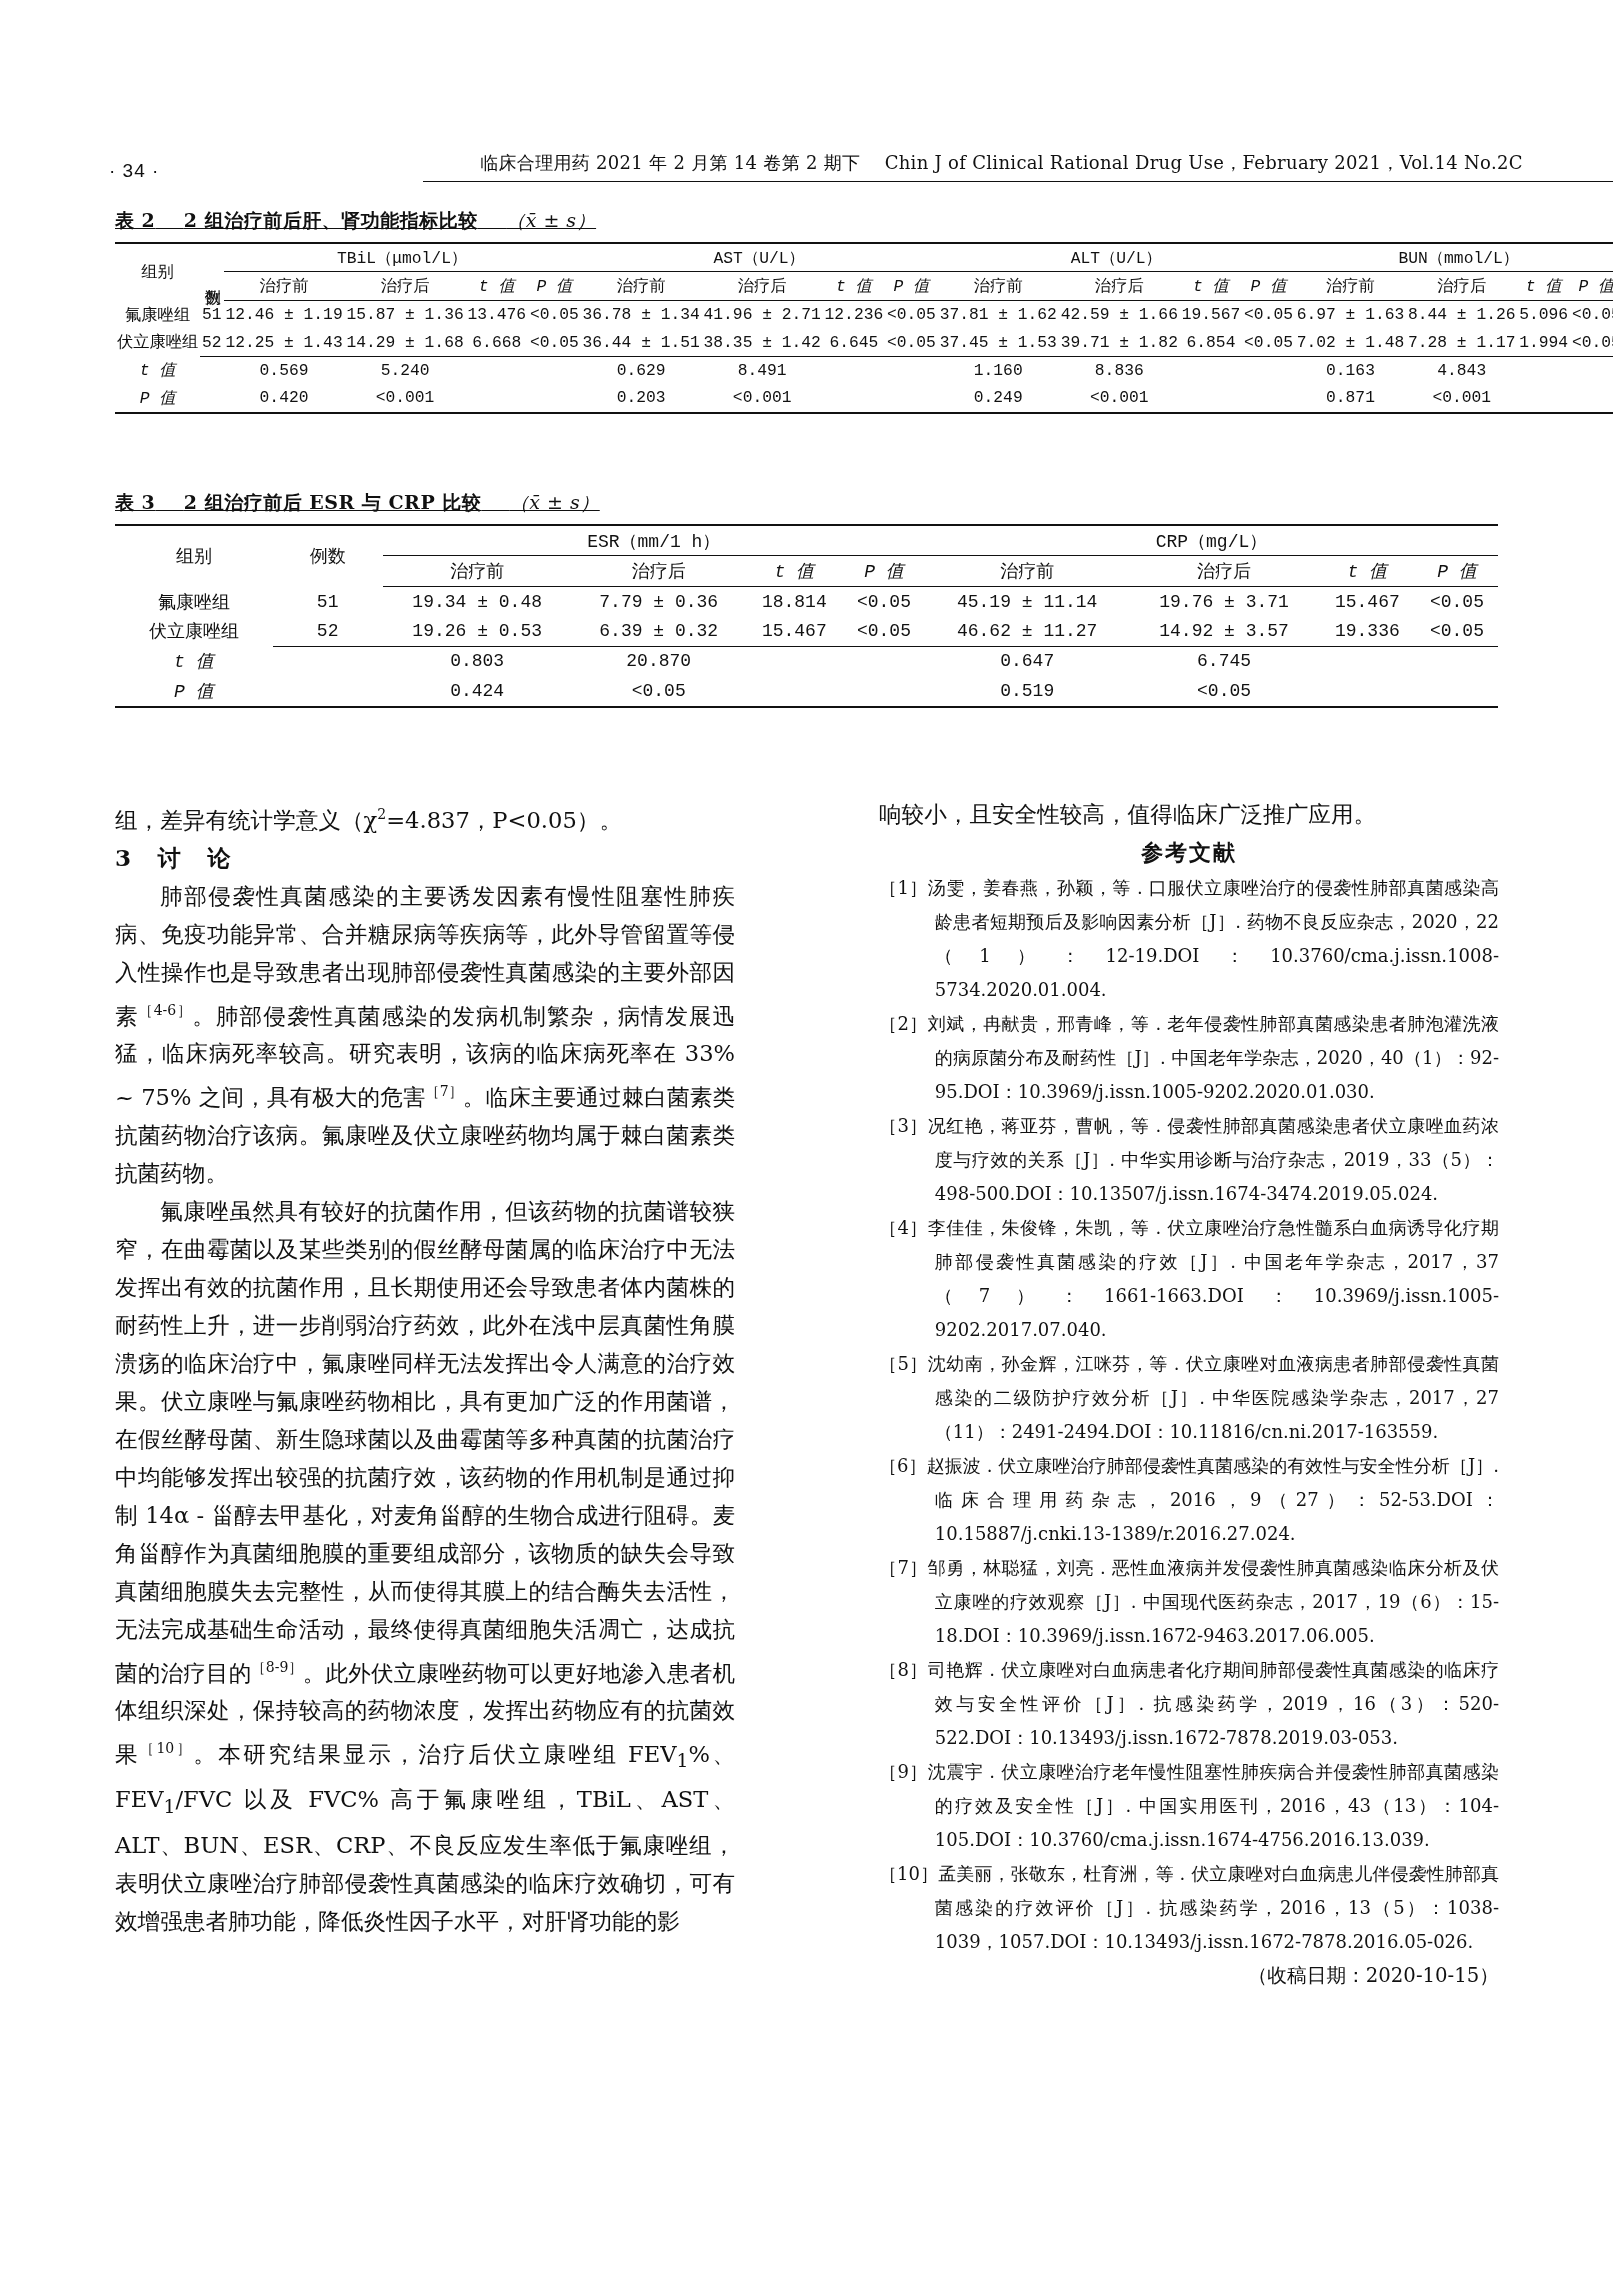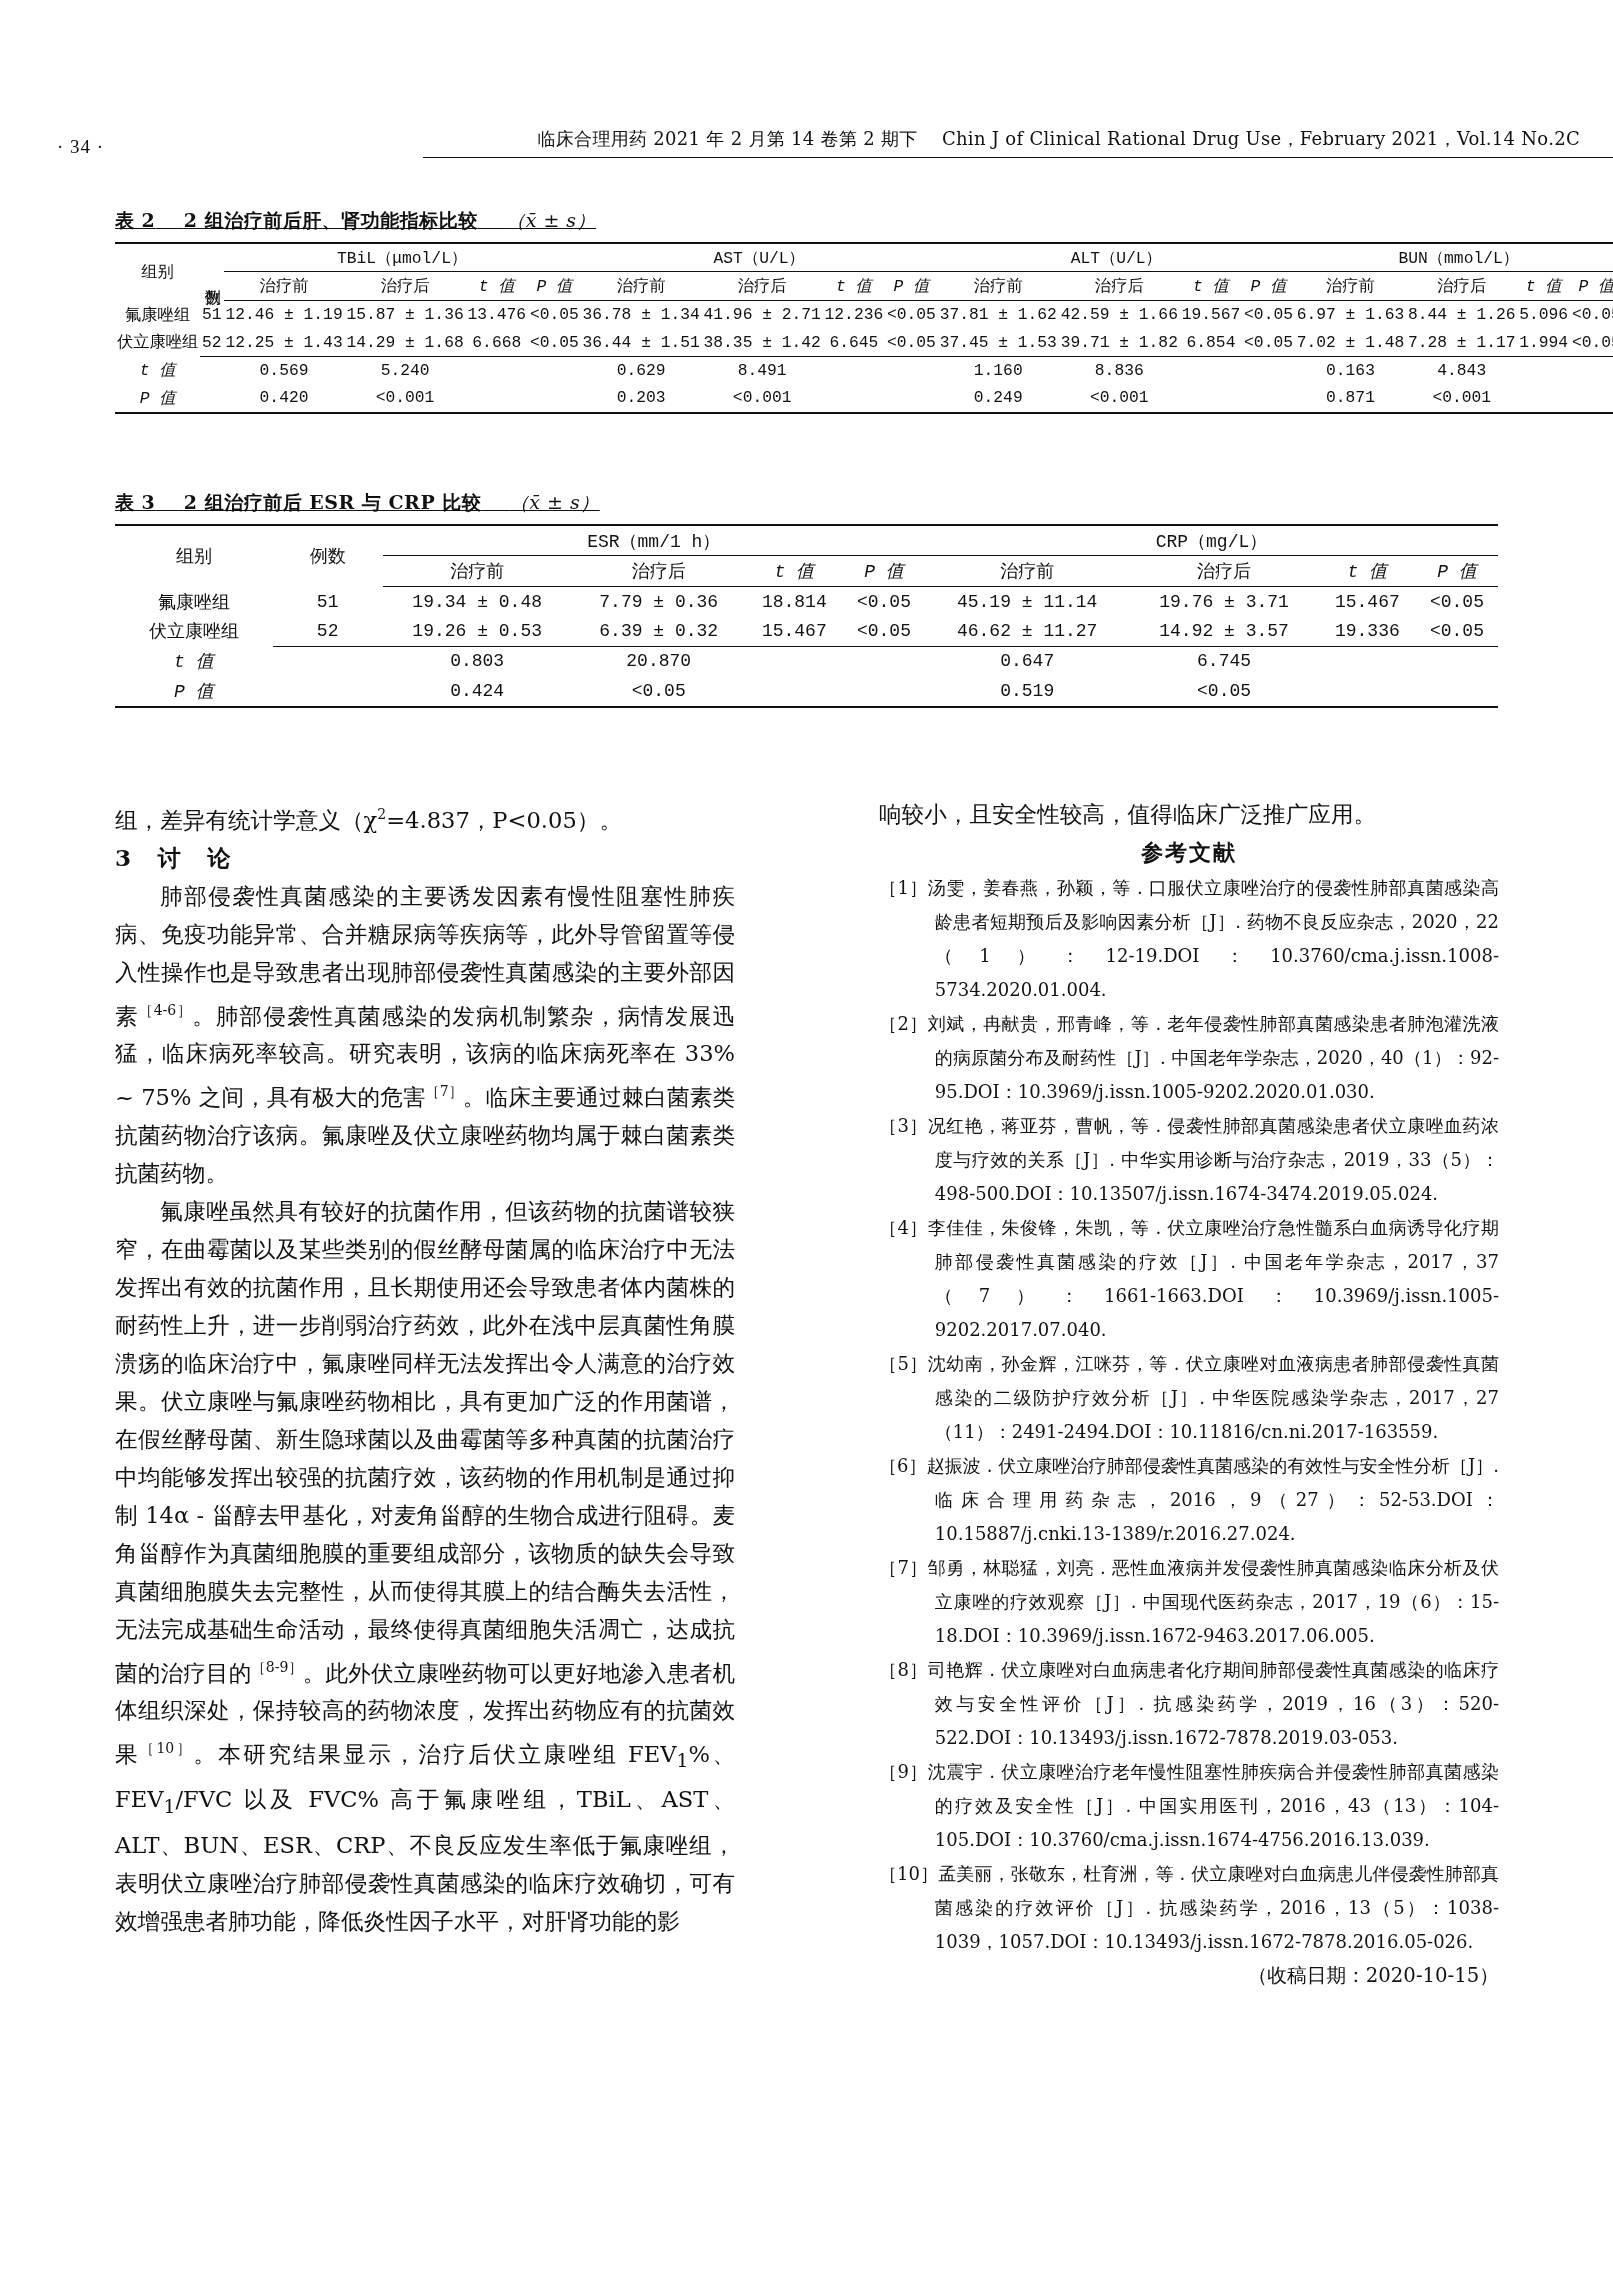--- a/index.html
+++ b/index.html
@@ -11,33 +11,34 @@
     -webkit-font-smoothing:antialiased;
   }
   .page{position:relative;width:1614px;height:2294px;box-sizing:border-box;padding:0;}
 
   
   .runhead{
     position:absolute;left:0;top:127px;width:1614px;
     display:flex;align-items:flex-end;
   }
   .folio{
-    width:423px;text-align:left;padding-left:57px;
+    width:423px;text-align:left;padding-left:109px;
     font-size:19px;letter-spacing:1px;box-sizing:border-box;
-    font-family:Liberation Serif, serif;
+    font-family:Liberation Sans, sans-serif;
   }
   .runhead-text{
     flex:1;
     font-size:18px;
-    text-align:right;
+    text-align:center;
     padding-bottom:5.8px;
     border-bottom:1.5px solid #111;
     padding-right:34px;
     letter-spacing:0.3px;
     white-space:nowrap;
+    margin-top:24px;
   }
 
   
   .tbl-wrap{position:absolute;left:115px;width:1383px;}
   .tbl-cap{
     text-align:left;font-size:19px;font-weight:bold;
     margin-bottom:7.7px;letter-spacing:0.5px;text-decoration:underline;
   }
   .tbl-cap .cap-num{font-weight:bold;}
   .tbl-cap .cap-stat{font-weight:normal;font-style:italic;}

